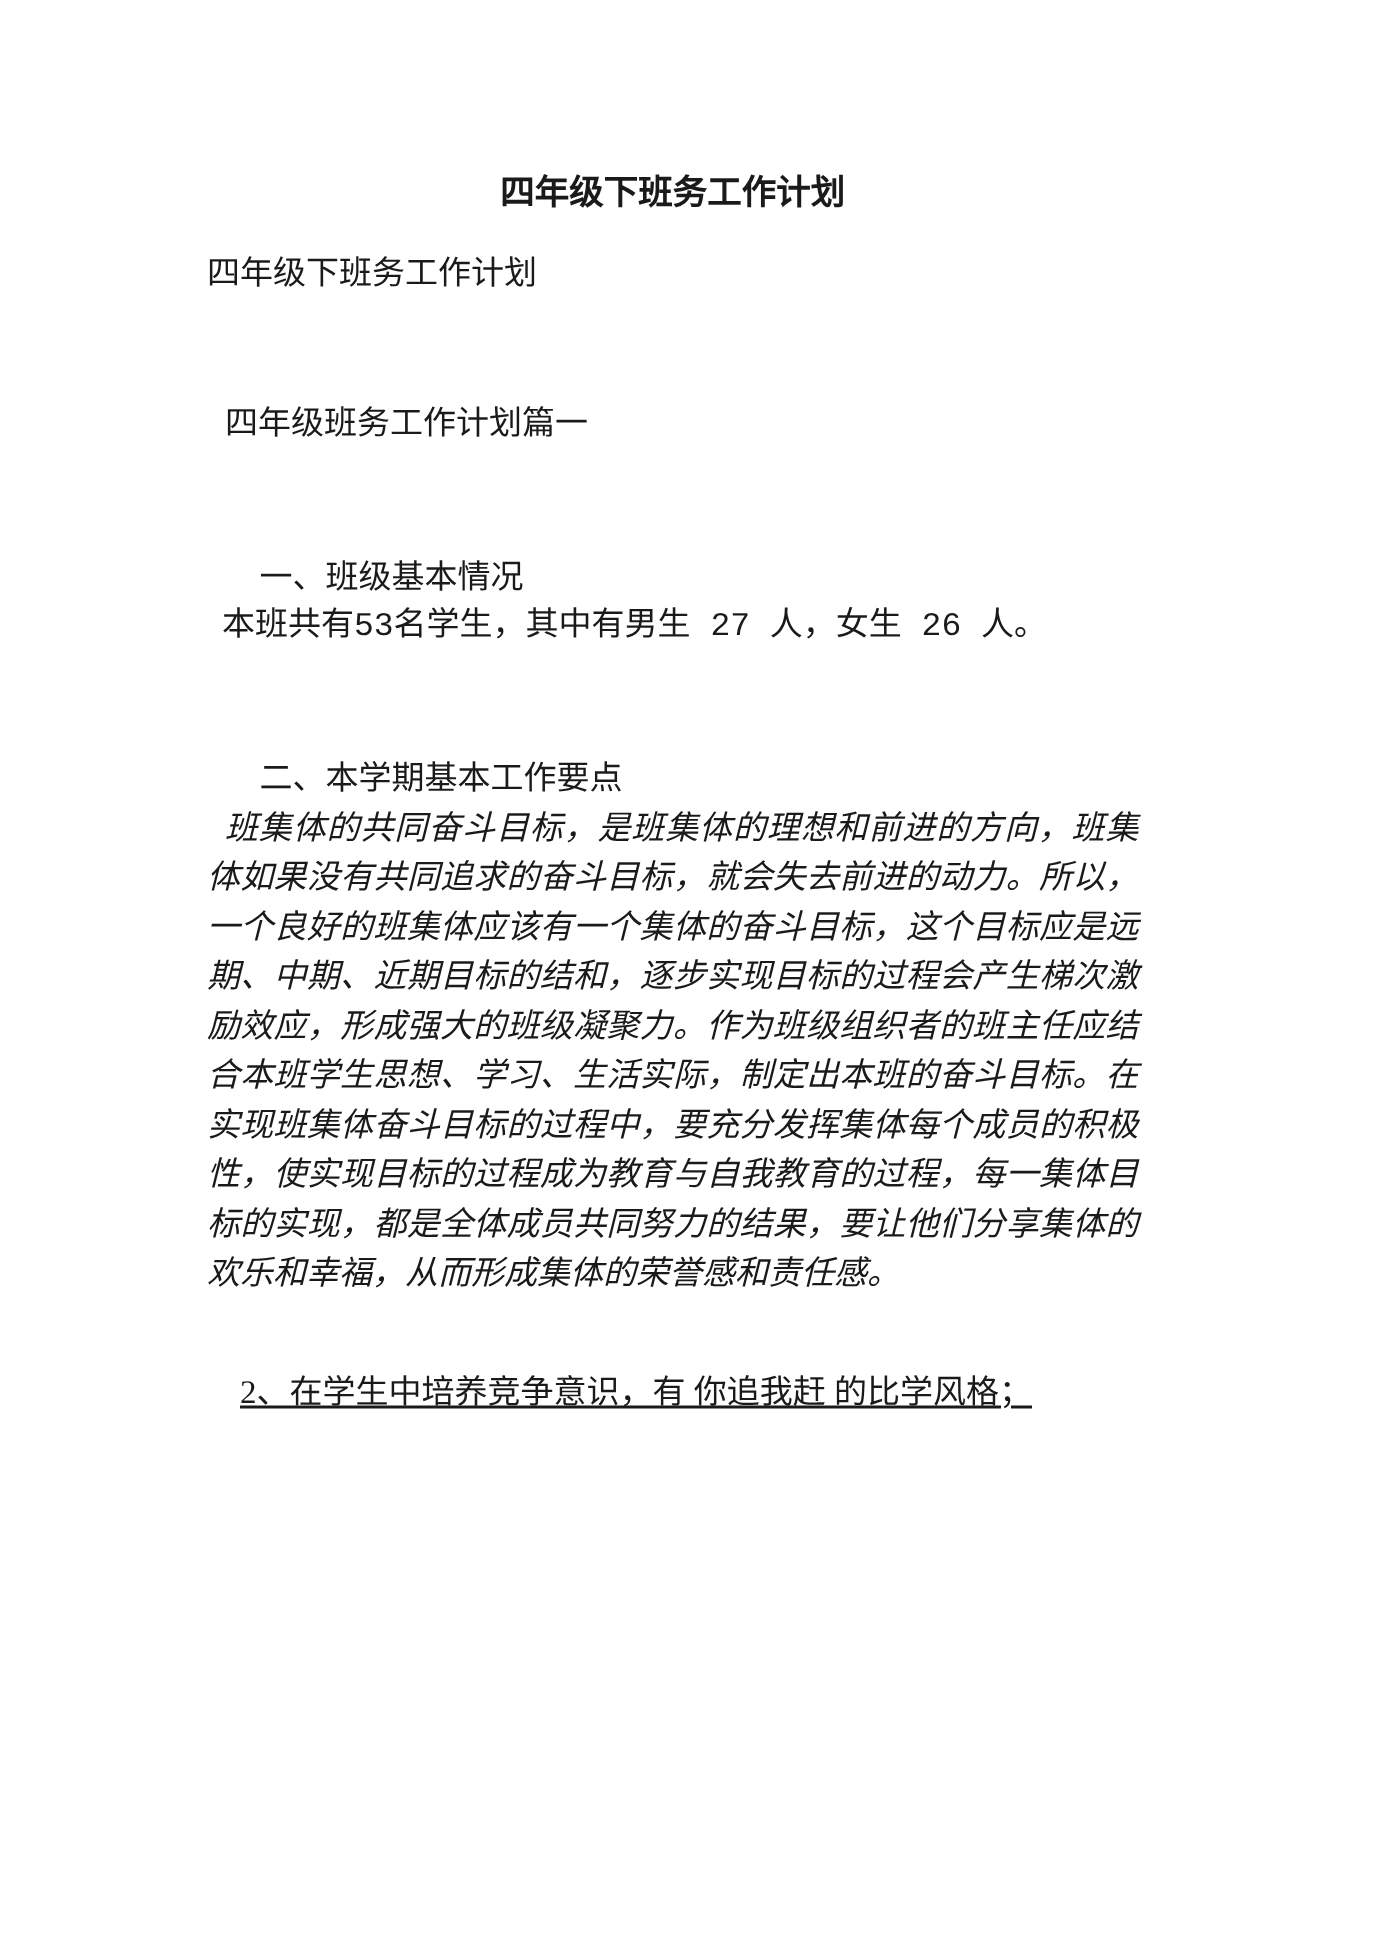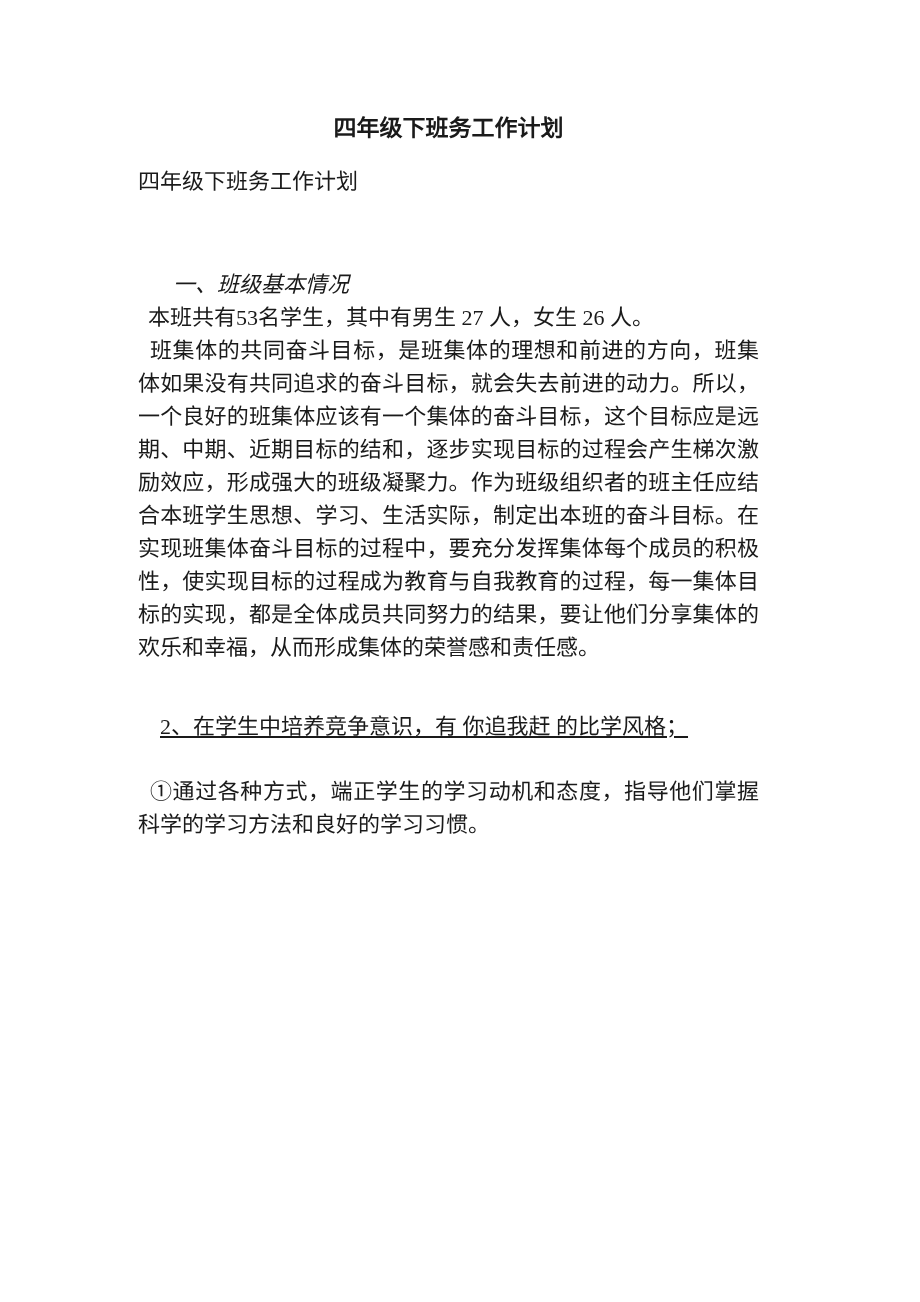--- a/index.html
+++ b/index.html
@@ -33,45 +33,46 @@
     line-height: 33px;
   }
   
   .mt20 { margin-top: 20px !important; }
   .mt32 { margin-top: 32px !important; }
   .mt34 { margin-top: 34px !important; }
   .mt38 { margin-top: 38px !important; }
   .mt46 { margin-top: 46px !important; text-decoration: underline; }
   .mt67 { margin-top: 67px !important; }
   .mt68 { margin-top: 68px !important; }
-  .mt70 { margin-top: 70px !important; font-style: italic; }
+  .mt70 { margin-top: 70px !important; }
   
-  .ind-half   { padding-left: 10px; }   
+  .ind-half   { padding-left: 10px; font-family: Liberation Mono, monospace; }   
   .ind-label  { padding-left: 12px; }   
   .ind-num    { padding-left: 20px; }   
   .ind-num2   { padding-left: 22px; }   
   .ind-sec    { padding-left: 35px; }   
-  .fl-indent  { text-indent: 12px; }    
+  .fl-indent  { text-indent: 12px; font-style: italic; }    
 </style>
 </head>
 <body style="background: rgb(255, 255, 255);">
 
 <div class="doc" style="color: rgb(26, 26, 26);">
 
   <p class="doc-title">四年级下班务工作计划</p>
 
   <p class="mt20">四年级下班务工作计划</p>
 
+  <p class="mt67 ind-label">四年级班务工作计划篇一</p>
 
   <p class="mt70 ind-sec">一、班级基本情况</p>
 
   <p class="ind-half">本班共有53名学生，其中有男生 27 人，女生 26 人。</p>
 
+  <p class="mt68 ind-sec">二、本学期基本工作要点</p>
 
 
   <p class="fl-indent">班集体的共同奋斗目标，是班集体的理想和前进的方向，班集体如果没有共同追求的奋斗目标，就会失去前进的动力。所以，一个良好的班集体应该有一个集体的奋斗目标，这个目标应是远期、中期、近期目标的结和，逐步实现目标的过程会产生梯次激励效应，形成强大的班级凝聚力。作为班级组织者的班主任应结合本班学生思想、学习、生活实际，制定出本班的奋斗目标。在实现班集体奋斗目标的过程中，要充分发挥集体每个成员的积极性，使实现目标的过程成为教育与自我教育的过程，每一集体目标的实现，都是全体成员共同努力的结果，要让他们分享集体的欢乐和幸福，从而形成集体的荣誉感和责任感。</p>
 
   <p class="mt46 ind-num2">2、在学生中培养竞争意识，有 你追我赶 的比学风格；</p>
 
-  <p class="mt32 fl-indent">①通过各种方式，端正学生的学习动机和态度，指导他们掌握科学的学习方法和良好的学习习惯。</p>
 
 
 </div>
 
 </body></html>

